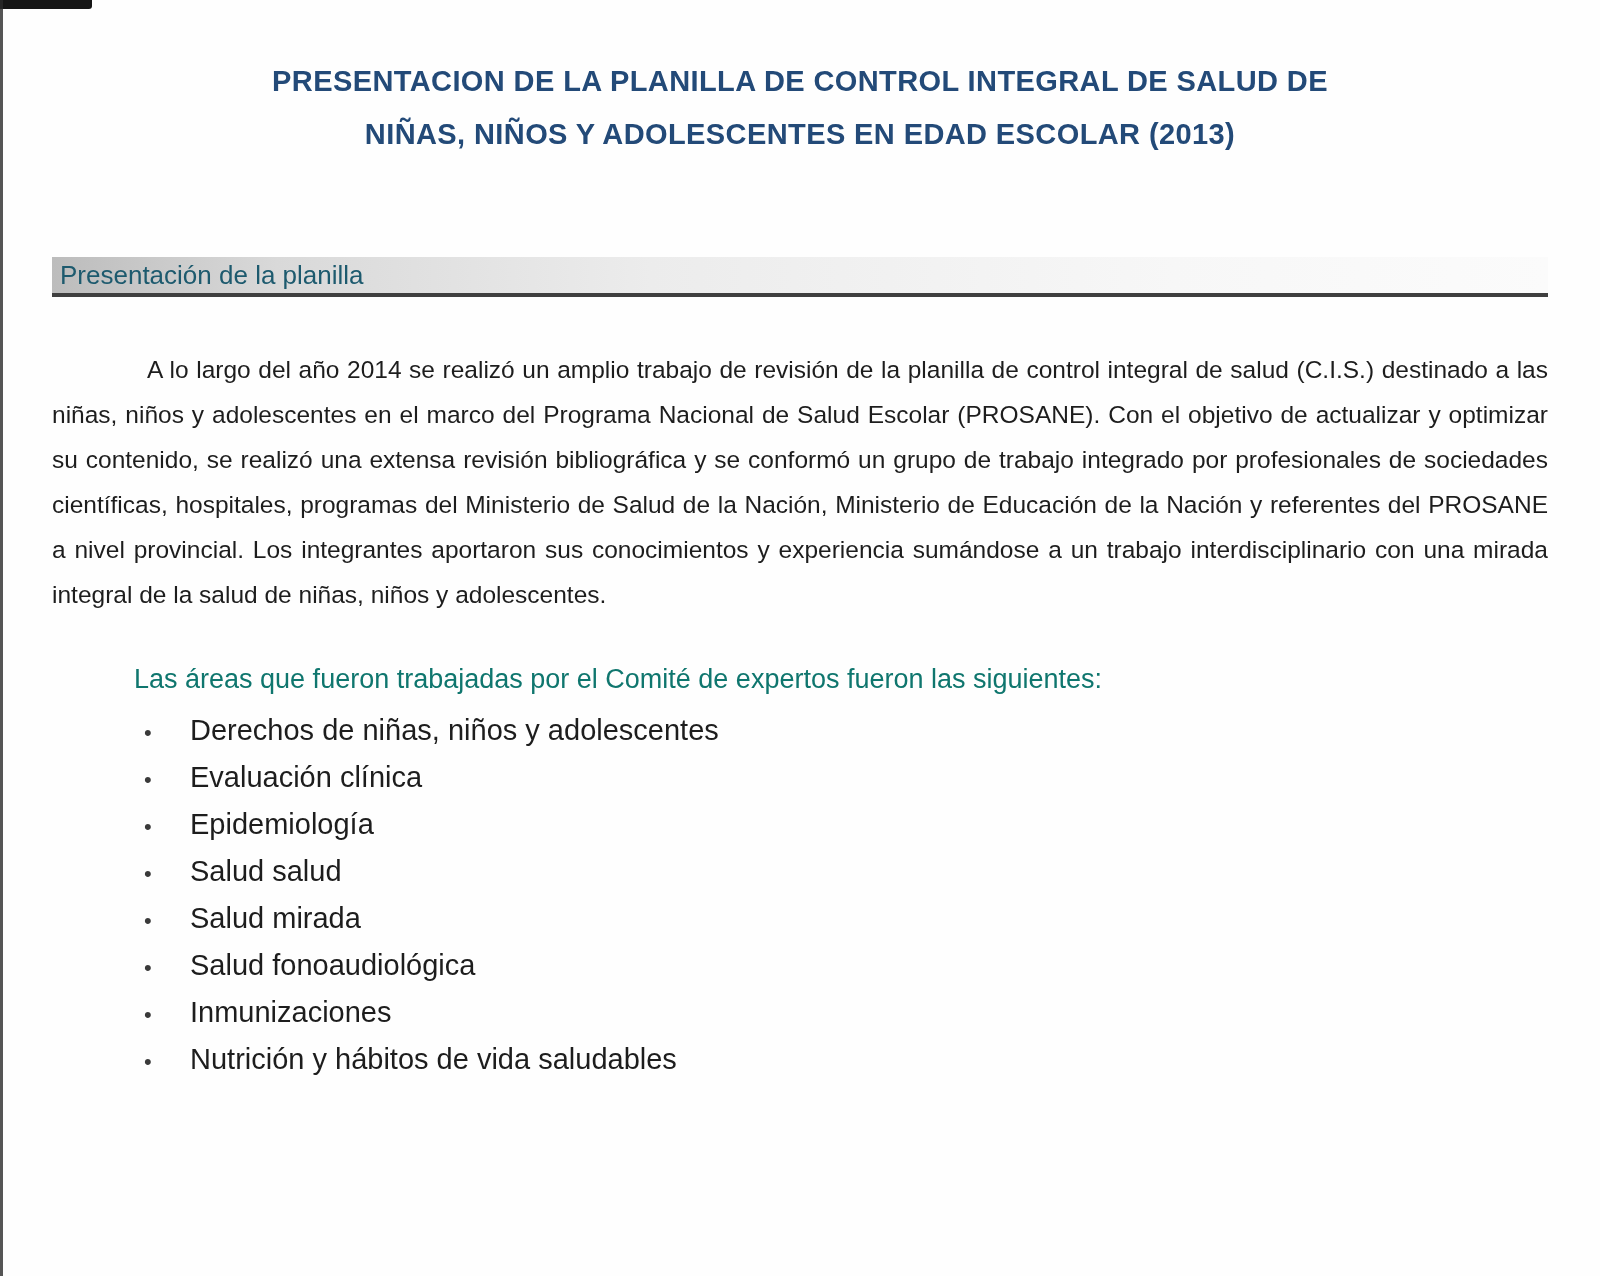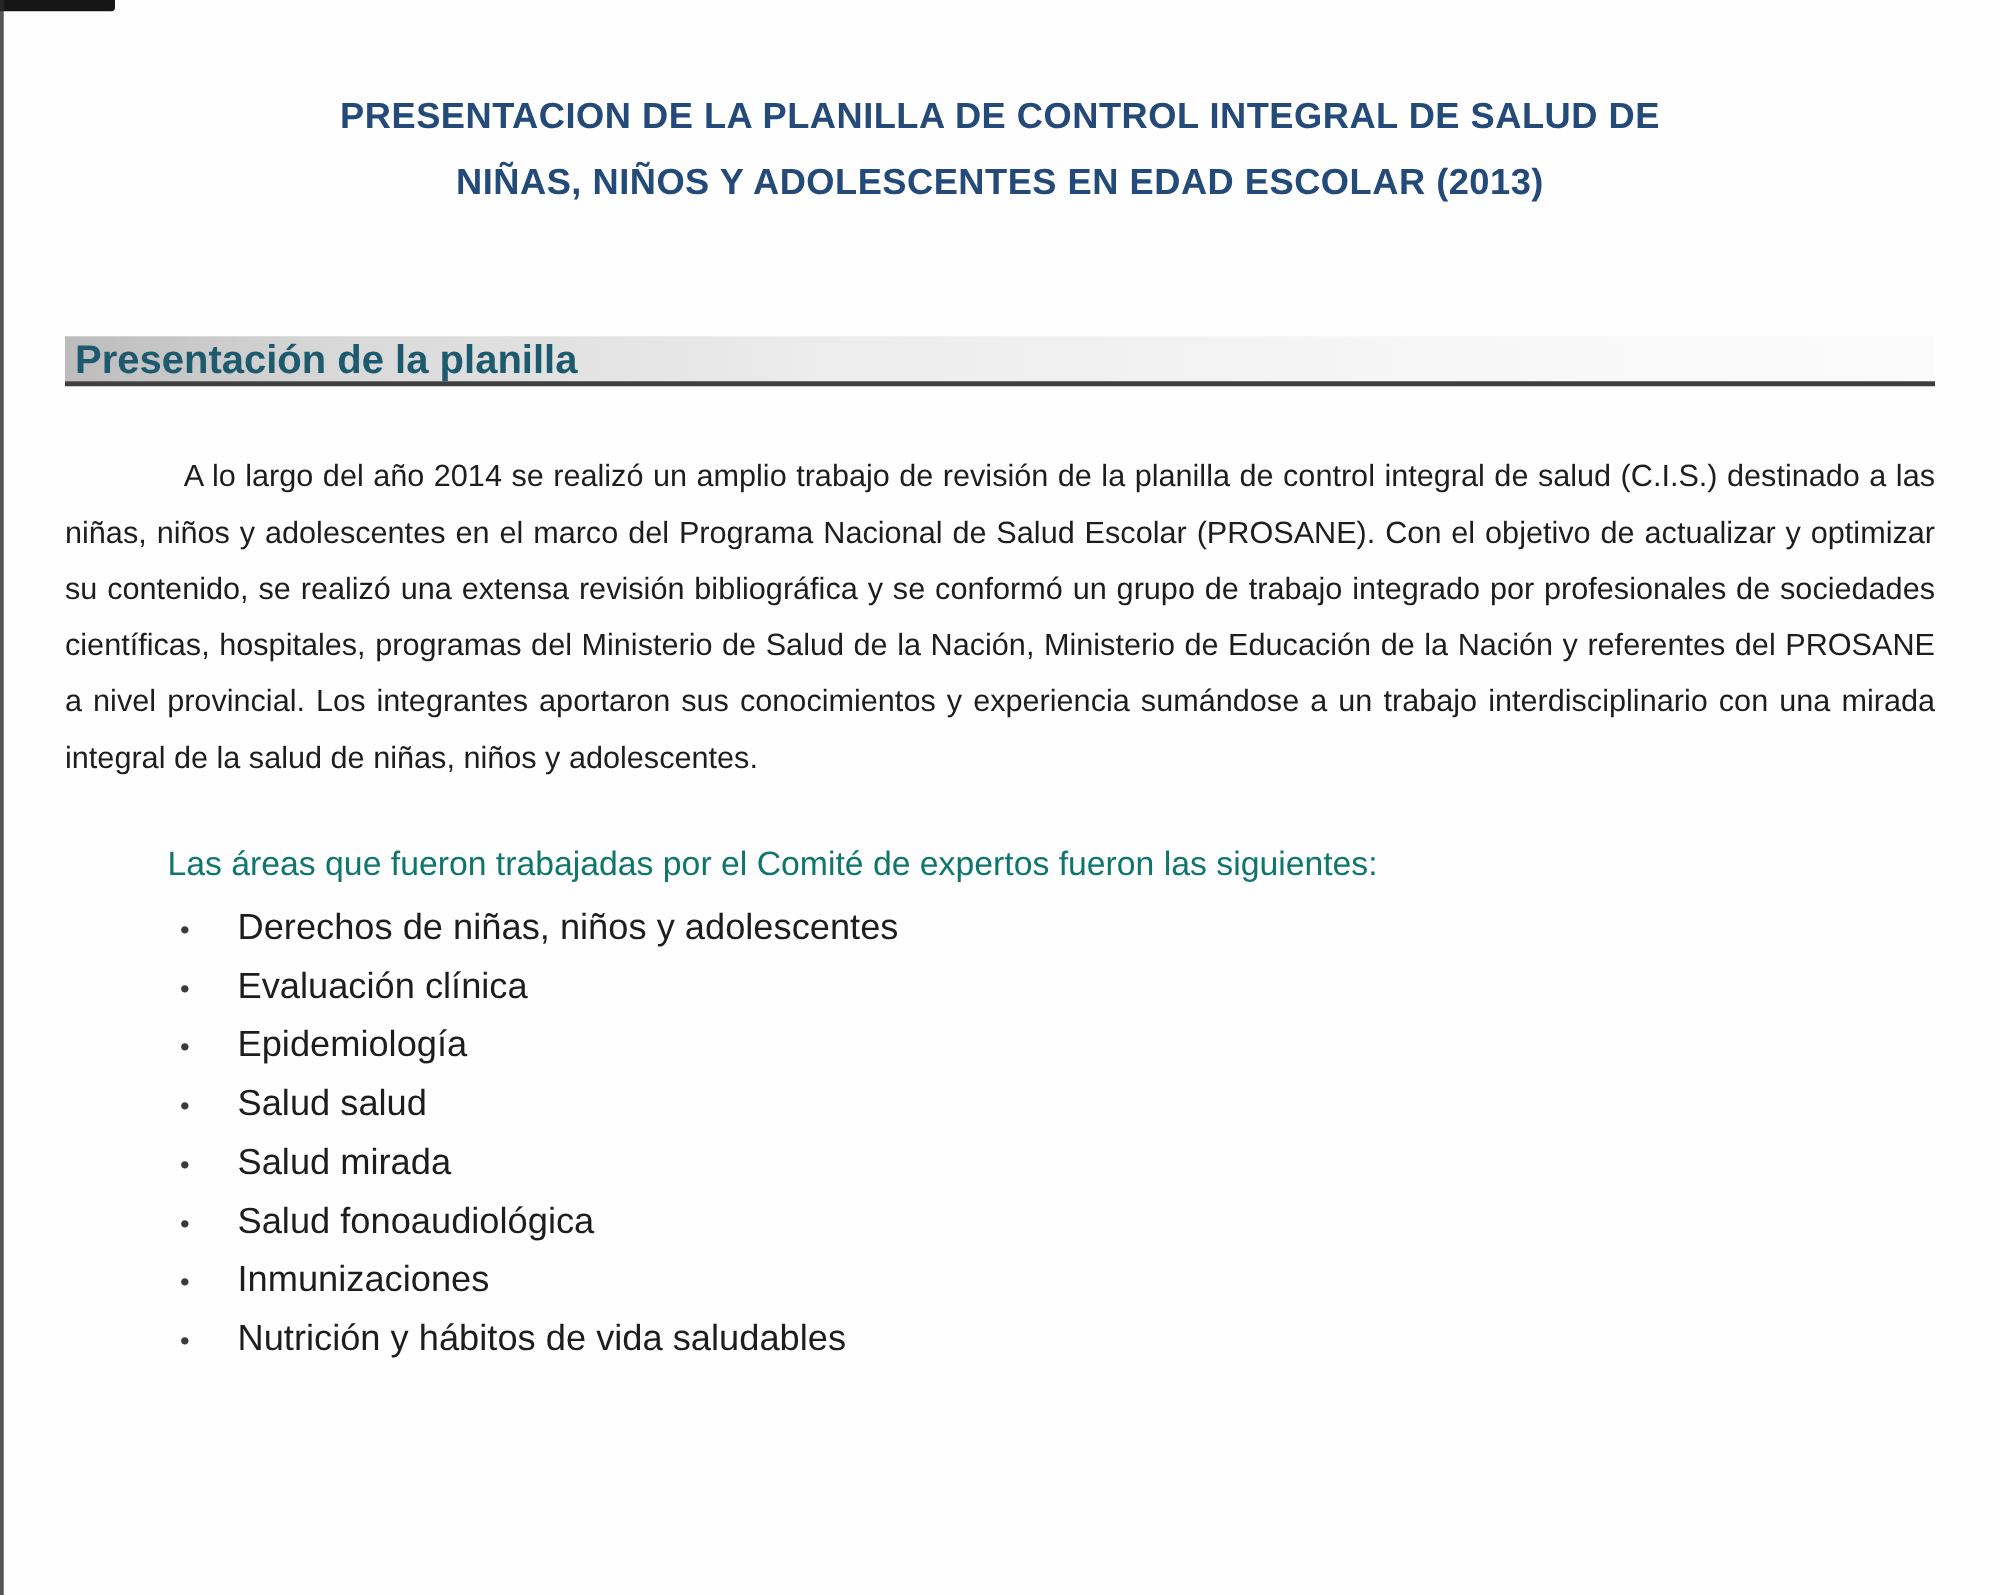--- a/index.html
+++ b/index.html
@@ -8,21 +8,21 @@
     background: #ffffff;
   }
   .page {
     position: relative;
     width: 1600px;
     height: 1276px;
     margin: 0 auto;
     background: #fefefe;
     overflow: hidden;
     box-sizing: border-box;
-    padding: 12px 52px;
+    padding: 0 52px;
     font-family: "Liberation Sans", sans-serif;
     color: #1d1d1d;
   }
   
   .scan-edge-top {
     position: absolute;
     top: 0; left: 0;
     width: 92px; height: 9px;
     background: #161616;
     border-radius: 0 0 3px 0;
@@ -48,22 +48,22 @@
     margin-top: 96px;
     height: 40px;
     background: linear-gradient(90deg, #bcbcbc 0%, #d9d9d9 15%, #ececec 40%, #f7f7f7 75%, #fbfbfb 100%);
     border-bottom: 4px solid #3f3f3f;
     display: flex;
     align-items: center;
     padding-left: 8px;
     box-sizing: border-box;
   }
   .section-heading span {
-    font-size: 32px;
-    font-weight: bold;
+    font-size: 26px;
+    font-weight: normal;
     color: #1d5a6e;
   }
   .para {
     margin: 0;
     font-size: 24.5px;
     line-height: 45px;
     text-align: justify;
     color: #1d1d1d;
   }
   .para-first {

